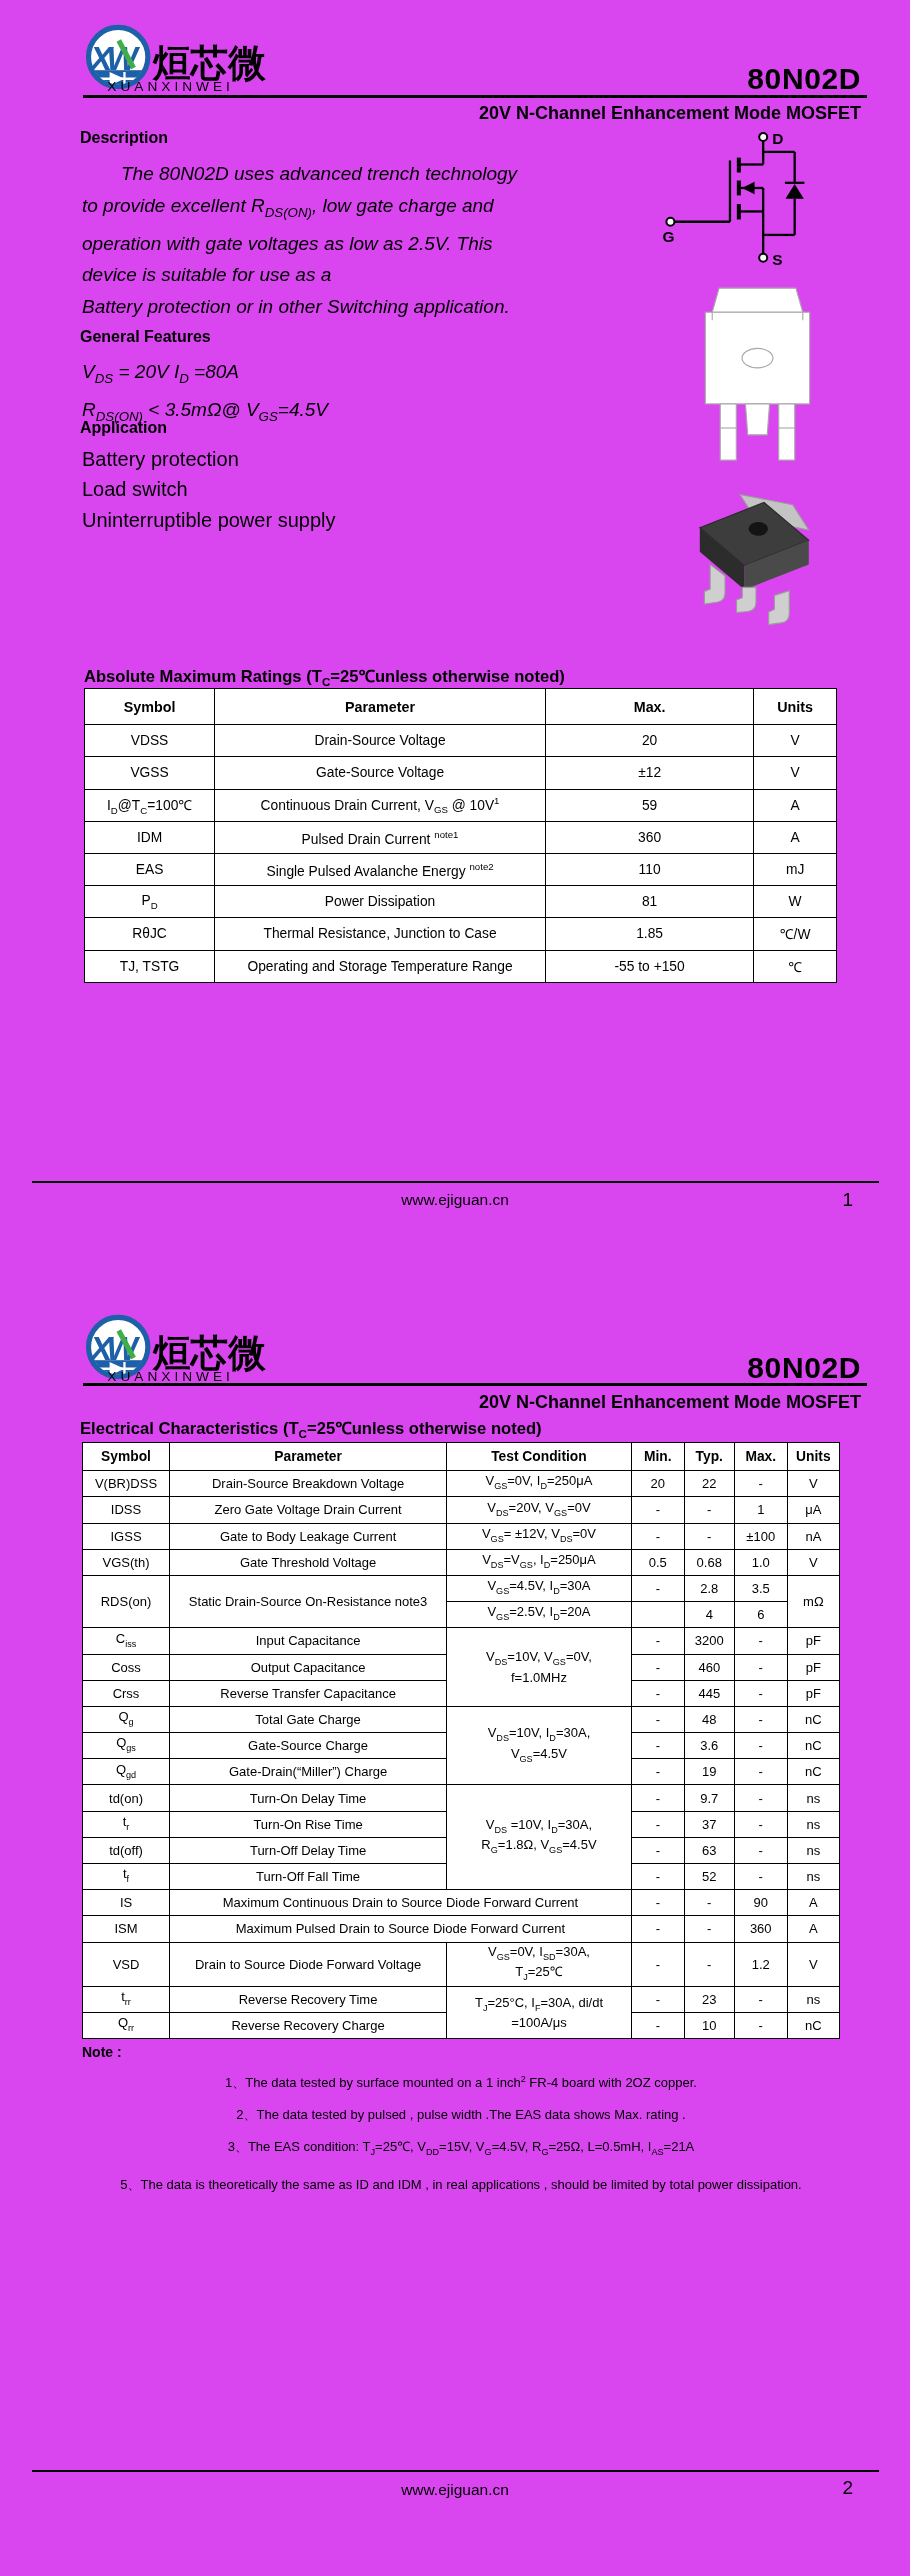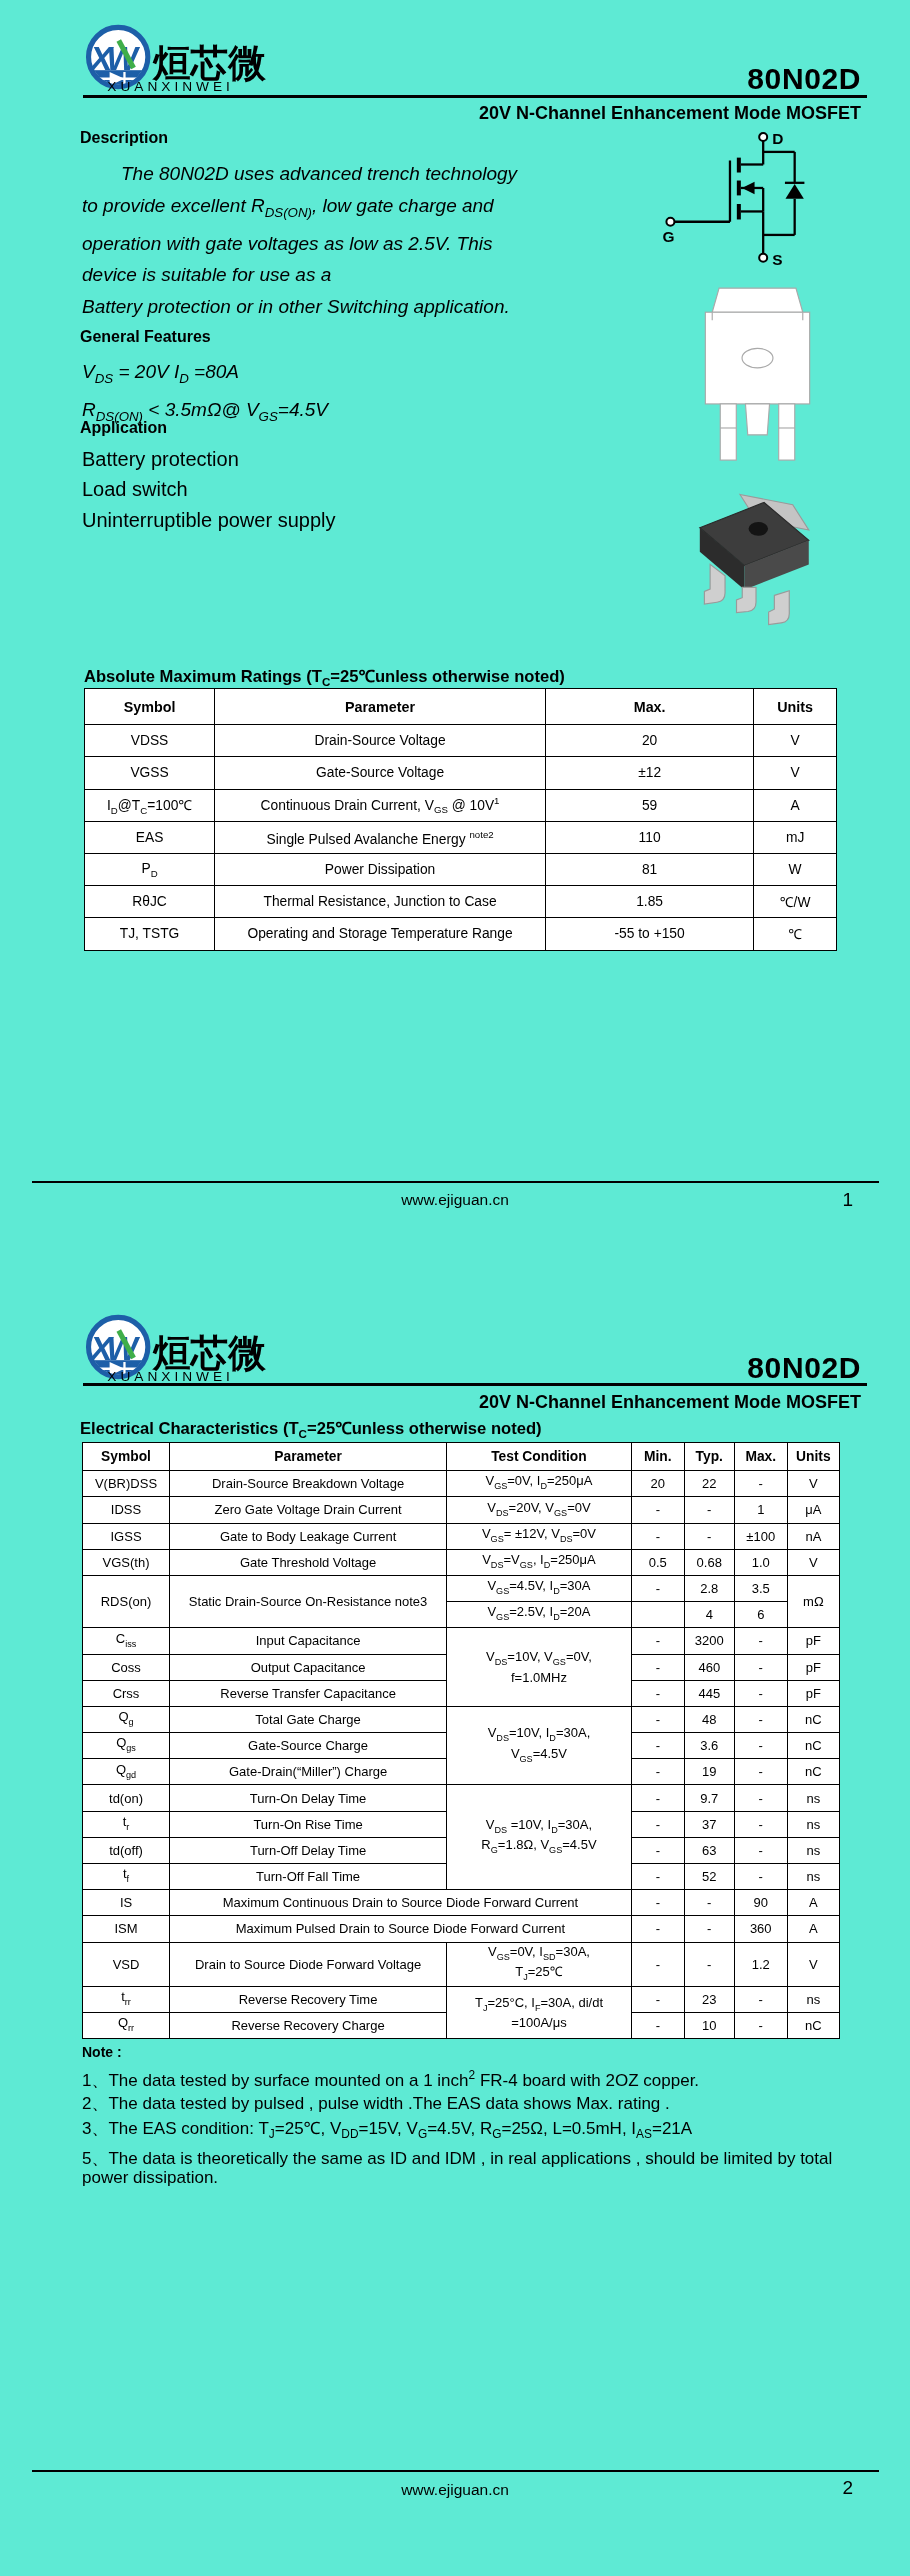--- a/index.html
+++ b/index.html
@@ -1,16 +1,16 @@
 <!DOCTYPE html>
 <html style="font-size:9.2px"><head>
 <meta charset="utf-8">
 <style>
   html,body{margin:0;padding:0;background:#e8e8e8;}
-  .canvas{position:relative;width:910px;height:2576px;background:#5eead4;
+  .canvas{position:relative;width:910px;height:2576px;background:#d946ef;
           font-family:"Liberation Sans", sans-serif;color:#000;overflow:hidden;}
   .abs{position:absolute;}
   .part-number{font-size:30px;font-weight:bold;letter-spacing:0.6px;}
   .subtitle{font-size:18px;font-weight:bold;}
   .rule{background:#000;height:2.9px;}
   .h-section{font-size:16px;font-weight:bold;}
   .h-table{font-size:16.6px;font-weight:bold;}
   .body-text p{margin:0 0 15.5px 0;font-size:19px;line-height:16px;font-style:italic;}
   .app-text p{margin:0 0 14.3px 0;font-size:20px;line-height:16px;}
   .indent{text-indent:39px;}
@@ -18,21 +18,21 @@
   sup{font-size:70%;}
   table{border-collapse:collapse;width:100%;table-layout:fixed;background:#fff;}
   th,td{border:1.1px solid #000;text-align:center;vertical-align:middle;padding:1.1px 3.4px;
         overflow:hidden;}
   table.amr th{height:33px;font-size:14.3px;font-weight:bold;}
   table.amr td{height:29px;font-size:13.8px;}
   table.ec th{height:25px;font-size:13.8px;font-weight:bold;}
   table.ec td{height:23px;font-size:13px;line-height:15px;}
   .notes{margin-top:4.6px;}
   .notes .note-head{font-size:14px;font-weight:bold;margin:1.1px 0 5.7px 0;}
-  .notes p{margin:0 0 5.2px 0;font-size:17px;line-height:19px;}
+  .notes p{margin:0 0 5.2px 0;font-size:13px;line-height:27px;text-align:center;}
   .footer-url{left:0;width:910px;text-align:center;font-size:15.5px;}
   .footer-page{font-size:19px;}
 </style>
 </head>
 <body>
 
 <div class="canvas">
 
   <svg width="0" height="0" style="position:absolute" aria-hidden="true">
     <defs>
@@ -176,20 +176,26 @@
               <td>±12</td>
               <td>V</td>
             </tr>
             <tr>
               <td>I<sub>D</sub>@T<sub>C</sub>=100℃</td>
               <td>Continuous Drain Current, V<sub>GS</sub> @ 10V<sup>1</sup></td>
               <td>59</td>
               <td>A</td>
             </tr>
             <tr>
+              <td>IDM</td>
+              <td>Pulsed Drain Current <sup>note1</sup></td>
+              <td>360</td>
+              <td>A</td>
+            </tr>
+            <tr>
               <td>EAS</td>
               <td>Single Pulsed Avalanche Energy <sup>note2</sup></td>
               <td>110</td>
               <td>mJ</td>
             </tr>
             <tr>
               <td>P<sub>D</sub></td>
               <td>Power Dissipation</td>
               <td>81</td>
               <td>W</td>

